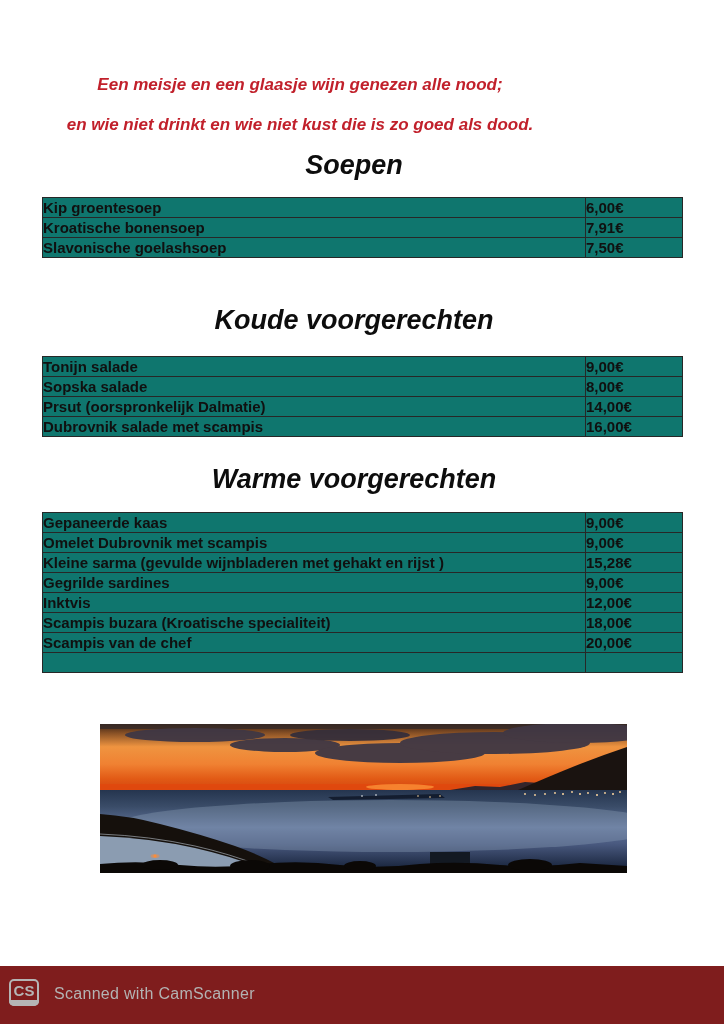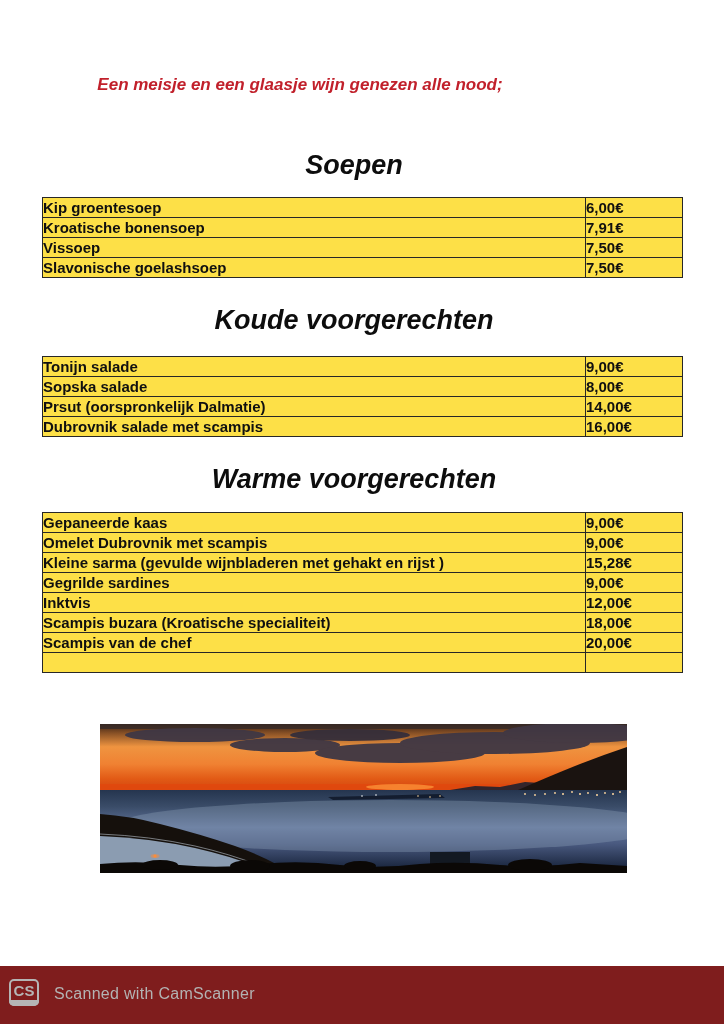--- a/index.html
+++ b/index.html
@@ -16,21 +16,21 @@
   .quote-line-2{top:114px;}
   .sec-title{
     position:absolute;left:0;width:708px;text-align:center;margin:0;
     font-style:italic;font-weight:700;font-size:27px;color:#0d0d0d;line-height:32px;
   }
   .sec-title-1{top:149px;}
   .sec-title-2{top:304px;}
   .sec-title-3{top:463px;}
   table.menu-table{
     position:absolute;left:42px;width:640px;border-collapse:collapse;table-layout:fixed;
-    background:#fde047;
+    background:#0f766e;
   }
   .menu-table-1{top:197px;}
   .menu-table-2{top:356px;}
   .menu-table-3{top:512px;padding-left:9px;}
   table.menu-table td{
     border:1px solid #272727;height:19px;padding:0;
     font-weight:700;font-size:15px;color:#101010;line-height:19px;
     white-space:nowrap;overflow:hidden;
   }
   td.cell-name{padding-left:9px;}
@@ -49,40 +49,37 @@
   .footer-text{
     position:absolute;left:54px;top:19px;font-size:16px;color:#b3b3b3;letter-spacing:.3px;
   }
 </style>
 </head>
 <body>
 
 <div class="page">
 
   <div class="quote-line quote-line-1">Een meisje en een glaasje wijn genezen alle nood;</div>
+  <div class="quote-line quote-line-2">en wie niet drinkt en wie niet kust die is zo goed als dood.</div>
 
   <h2 class="sec-title sec-title-1">Soepen</h2>
 
   <table class="menu-table menu-table-1">
     <colgroup>
         <col style="width:543px">
         <col style="width:97px">
       </colgroup>
     <tbody>
         <tr>
       <td class="cell-name">Kip groentesoep</td>
       <td class="cell-price">6,00€</td>
     </tr>
     <tr>
       <td class="cell-name">Kroatische bonensoep</td>
       <td class="cell-price">7,91€</td>
-    </tr>
-    <tr>
-      <td class="cell-name">Vissoep</td>
-      <td class="cell-price">7,50€</td>
     </tr>
     <tr>
       <td class="cell-name">Slavonische goelashsoep</td>
       <td class="cell-price">7,50€</td>
     </tr>
   </tbody>
     </table>
 
   <h2 class="sec-title sec-title-2">Koude voorgerechten</h2>
 

